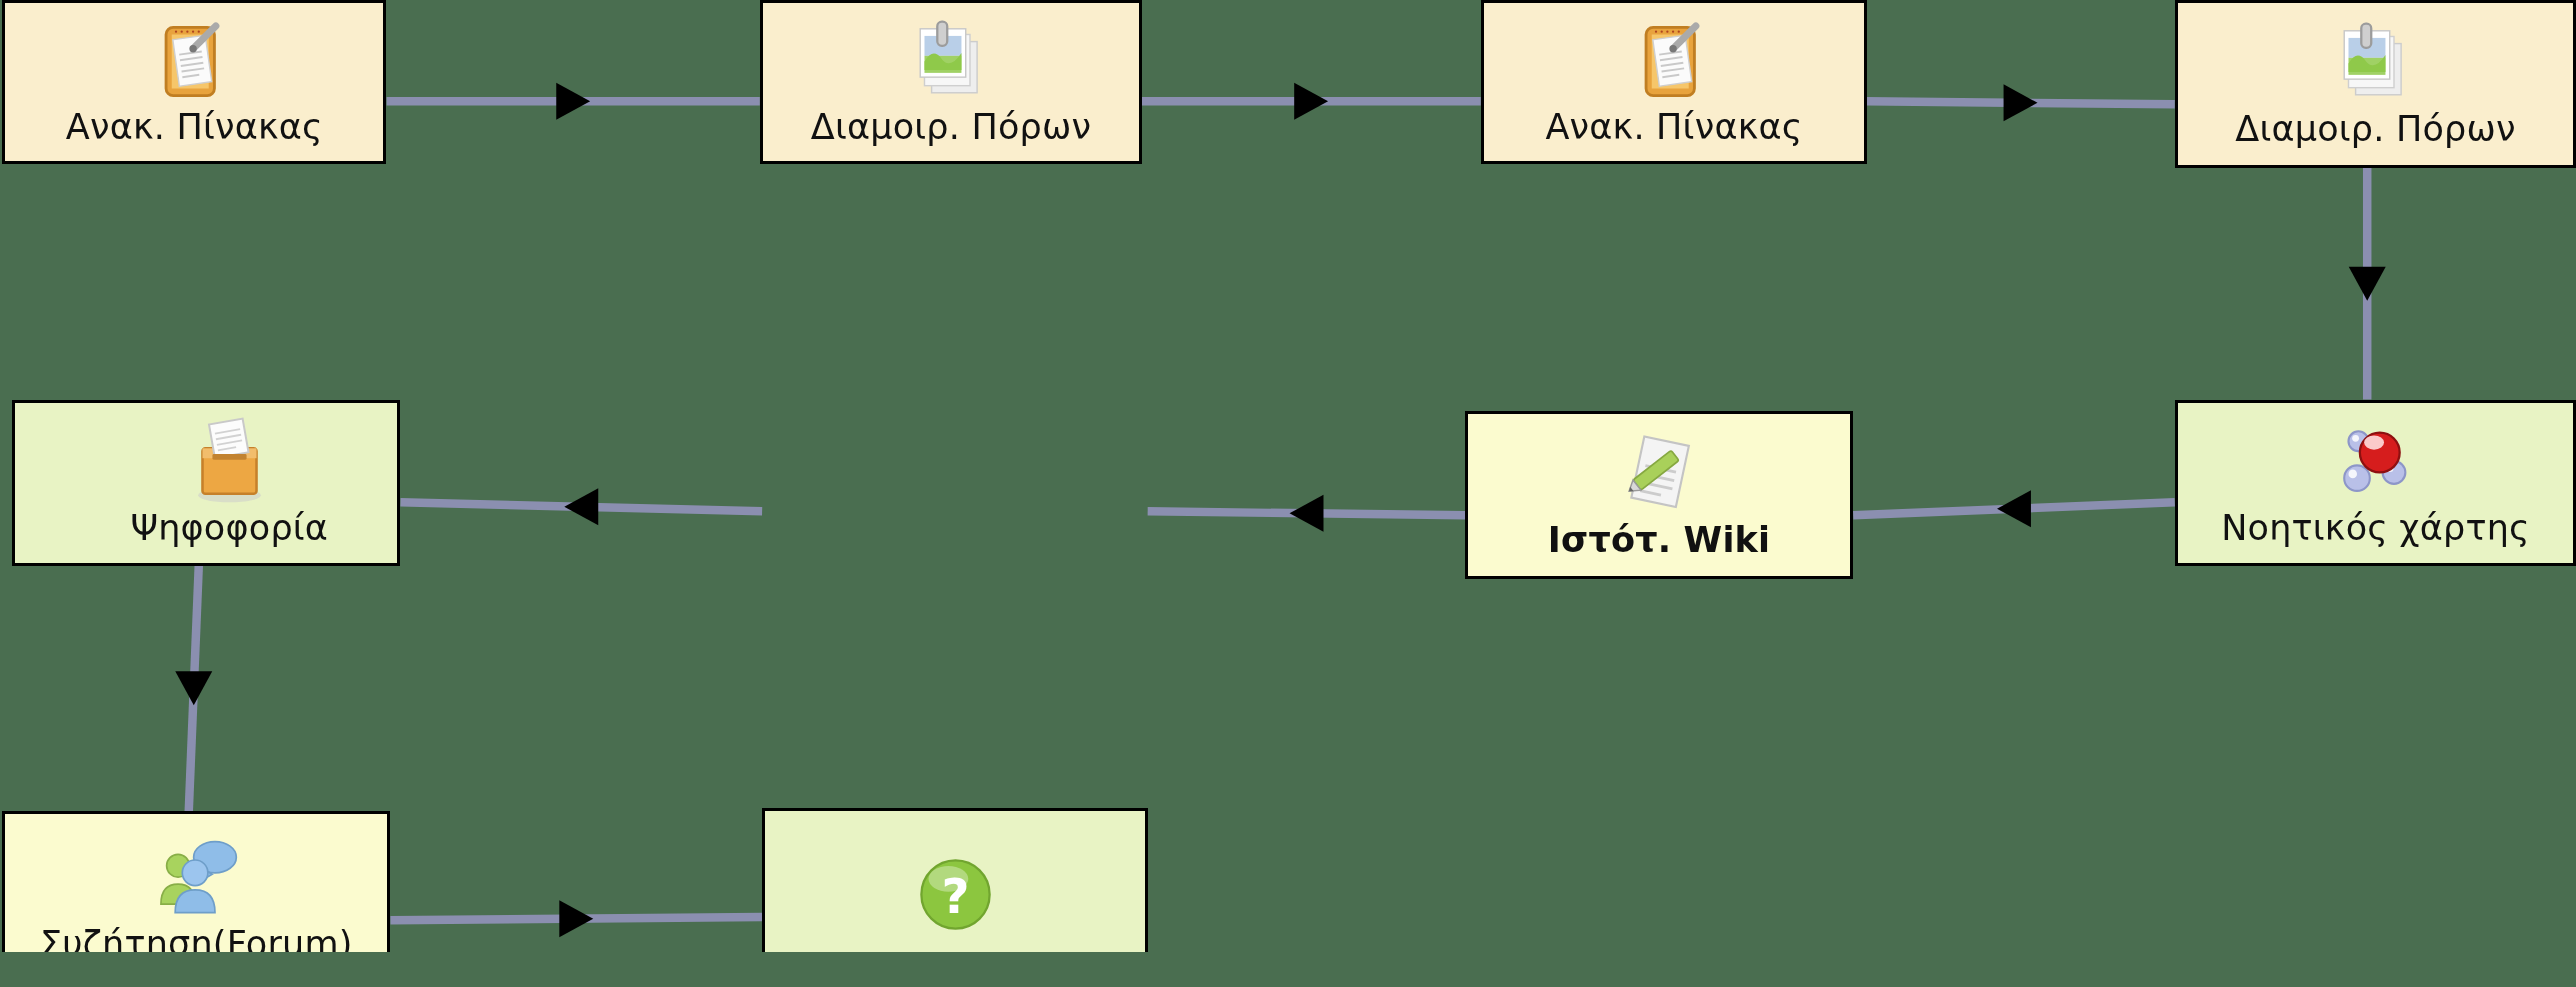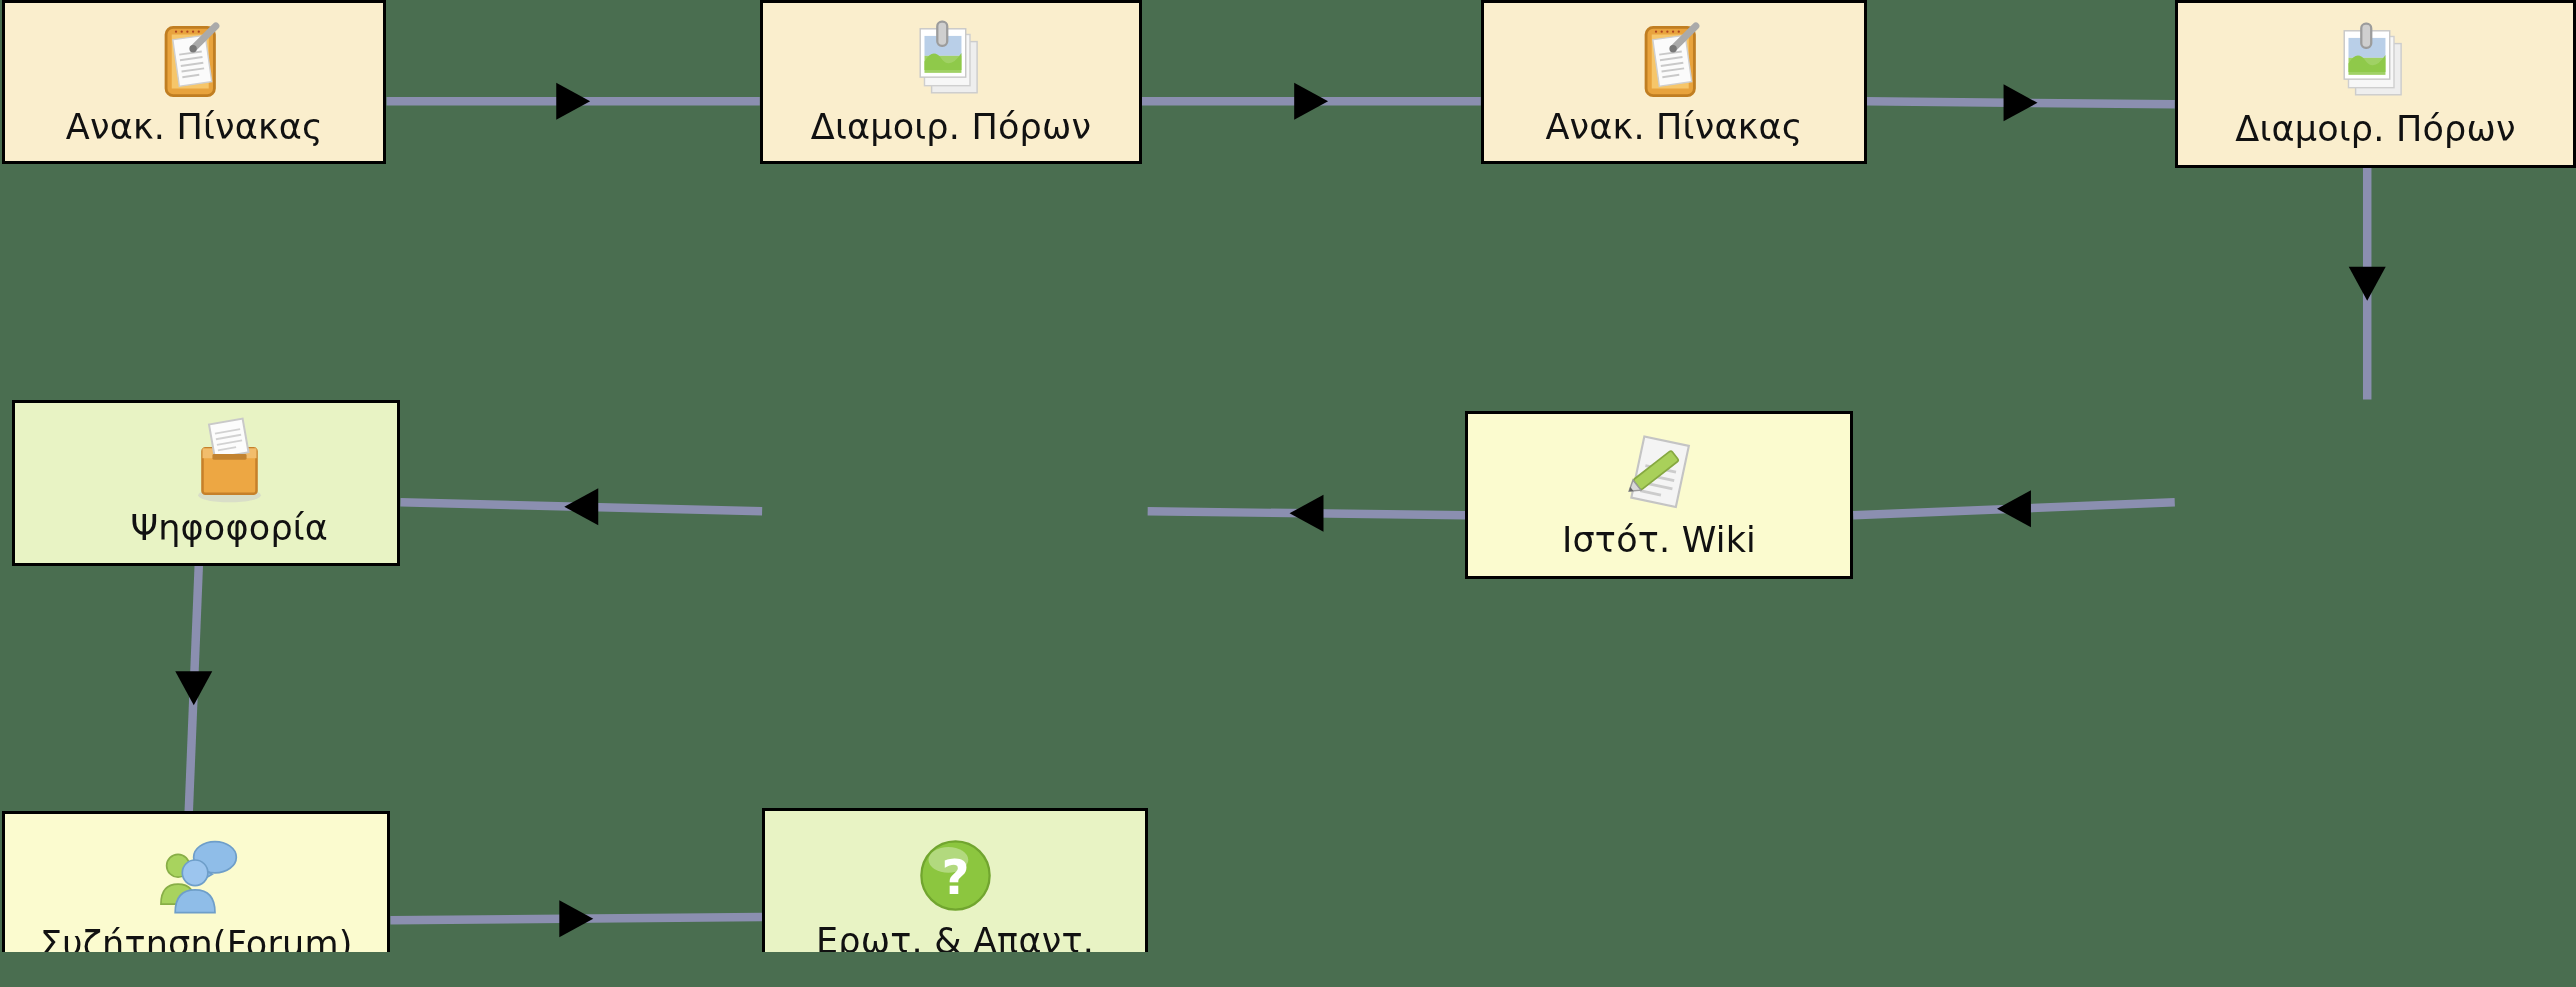--- a/index.html
+++ b/index.html
@@ -177,21 +177,36 @@
          <rect x="13" y="13" width="32" height="36" fill="#f7f7f7" stroke="#cfcfcf"></rect>
          <rect x="10" y="9" width="32" height="34" fill="#ffffff" stroke="#c8c8c8"></rect>
          <rect x="13" y="14" width="26" height="14" fill="#b9cfe8"></rect>
          <path d="M13 32 q6 -10 12 -2 q6 8 14 -4 v12 h-26 z" fill="#8fc94a"></path>
          <rect x="13" y="28" width="26" height="12" fill="#8fc94a" opacity="0.85"></rect>
          <rect x="22" y="4" width="7" height="17" rx="3.2" fill="#cfcfcf" stroke="#9c9c9c" stroke-width="1.6"></rect>
         </svg>
       </span>
       <span class="label">Διαμοιρ. Πόρων</span>
     </div>
-    <div class="node" style="left: 1465px; top: 411px; width: 388px; height: 168px; background: rgb(251, 251, 207); border-color: rgb(0, 0, 0);">
+    <div class="node" style="left: 2175px; top: 400px; width: 401px; height: 166px; background: rgb(232, 243, 196); border-color: rgb(0, 0, 0);">
+      <span class="icon">
+        <svg viewBox="0 0 64 64" width="91" height="91">
+          <circle cx="20" cy="17" r="7" fill="#b9c0e8" stroke="#8d96c8" stroke-width="1.5"></circle>
+         <circle cx="18" cy="15" r="2.4" fill="#ffffff" opacity="0.85"></circle>
+         <circle cx="19" cy="43" r="9" fill="#b9c0e8" stroke="#8d96c8" stroke-width="1.5"></circle>
+         <circle cx="16" cy="40" r="3" fill="#ffffff" opacity="0.85"></circle>
+         <circle cx="45" cy="39" r="8" fill="#b9c0e8" stroke="#8d96c8" stroke-width="1.5"></circle>
+         <circle cx="42" cy="36" r="2.7" fill="#ffffff" opacity="0.85"></circle>
+         <circle cx="35" cy="25" r="14" fill="#d61d1d" stroke="#8d1010" stroke-width="1.6"></circle>
+         <ellipse cx="31" cy="18" rx="7" ry="5" fill="#ffdede" opacity="0.9"></ellipse>
+        </svg>
+      </span>
+      <span class="label">Νοητικός χάρτης</span>
+    </div>
+    <div class="node" style="left: 1465px; top: 411px; width: 388px; height: 168px; background: rgb(251, 251, 207); border-color: rgb(0, 0, 0); font-weight: bold;">
       <span class="icon">
         <svg viewBox="0 0 64 64" width="91" height="91">
           <g transform="rotate(12 32 32)">
            <rect x="16" y="8" width="32" height="44" fill="#f4f4f4" stroke="#c4c4c4" stroke-width="1.5"></rect>
            <g stroke="#cccccc" stroke-width="2">
              <line x1="21" y1="28" x2="43" y2="28"></line>
               <line x1="21" y1="34" x2="43" y2="34"></line>
              <line x1="21" y1="40" x2="43" y2="40"></line>
               <line x1="21" y1="46" x2="36" y2="46"></line>
            </g>
@@ -239,16 +254,15 @@
       <span class="label">Συζήτηση(Forum)</span>
     </div>
     <div class="node" style="left: 762px; top: 808px; width: 386px; height: 176px; background: rgb(232, 243, 196); border-color: rgb(0, 0, 0);">
       <span class="icon">
         <svg viewBox="0 0 64 64" width="91" height="91">
           <circle cx="32" cy="32" r="24" fill="#8cc63f" stroke="#71a52f" stroke-width="1.6"></circle>
          <ellipse cx="27" cy="21" rx="14" ry="9" fill="#ffffff" opacity="0.33"></ellipse>
          <text x="32" y="45" font-family="DejaVu Sans, sans-serif" font-size="34" font-weight="bold" fill="#ffffff" text-anchor="middle">?</text>
         </svg>
       </span>
-      <span class="label">Ερωτ. &amp; Απαντ.</span>
     </div>
   </div>
 
 
 </body></html>

